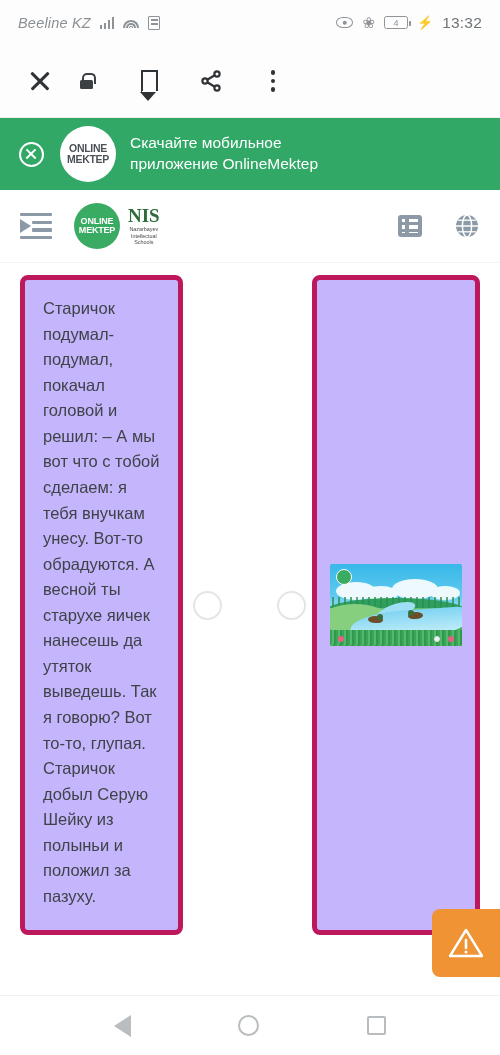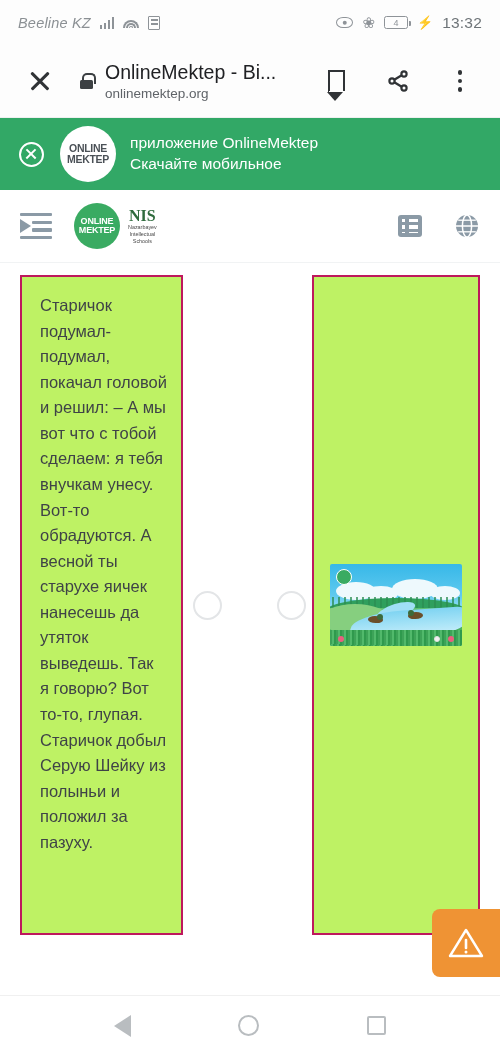--- a/index.html
+++ b/index.html
@@ -239,21 +239,21 @@
     width: 46px; height: 46px; border-radius: 50%;
     background: #3aab62;
     display: flex; flex-direction: column;
     align-items: center; justify-content: center; line-height: 1.05;
   }
   .om-circle span { font-size: 9px; font-weight: bold; color: #ffffff; letter-spacing: -.2px; }
   .nis {
     display: flex; flex-direction: column; align-items: center;
     color: #3d7e4b; line-height: 1.05; margin-left: 2px;
   }
-  .nis .nis-main { font-family: "Liberation Serif", serif; font-size: 16px; font-weight: bold; color: #2f6b3d; }
+  .nis .nis-main { font-family: "Liberation Serif", serif; font-size: 19px; font-weight: bold; color: #2f6b3d; }
   .nis .nis-sub { font-size: 5.4px; color: #4a4a4a; text-align: center; margin-top: 1px; }
   .appbar-right { margin-left: auto; display: flex; align-items: center; gap: 32px; }
   .list-icon {
     width: 24px; height: 22px; border-radius: 3px; background: #8b9aa6;
     position: relative;
   }
   .list-icon::before {
     content: ""; position: absolute; left: 4px; top: 4px; bottom: 4px;
     width: 3.4px;
     background:
@@ -276,23 +276,23 @@
     flex: 1 1 auto; position: relative;
     background: #ffffff;
     padding: 12px 0 0 0;
     overflow: hidden;
   }
   .task-row {
     display: flex; align-items: flex-start;
     padding: 0 20px;
   }
   .card {
-    border: 2px solid #be185d;
-    border-radius: 0;
-    background: #bef264;
+    border: 5px solid #be185d;
+    border-radius: 8px;
+    background: #c4b5fd;
   }
   .text-card {
     width: 163px; flex: 0 0 163px;
     padding: 16px 14px 16px 18px;
     font-size: 16.5px; line-height: 1.55;
     color: #3f4347;
     min-height: 660px;
   }
   .connectors {
     flex: 1 1 auto;
@@ -457,24 +457,20 @@
       <span class="clock">13:32</span>
     </div>
   </div>
 
   <div class="toolbar">
     <div class="tb-icon">
       <span class="x-icon"></span>
     </div>
     <div class="lock-wrap">
       <span class="lock"></span>
-    </div>
-    <div class="tb-text">
-      <div class="tb-title">OnlineMektep - Bi...</div>
-      <div class="tb-url">onlinemektep.org</div>
     </div>
     <div class="tb-gap"></div>
     <div class="tb-icon">
       <span class="bookmark"></span>
     </div>
     <div class="tb-gap"></div>
     <div class="tb-icon">
       <svg width="24" height="24" viewBox="0 0 24 24">
         <circle cx="18" cy="5" r="2.6" fill="none" stroke="#303336" stroke-width="2.2"></circle>
         <circle cx="18" cy="19" r="2.6" fill="none" stroke="#303336" stroke-width="2.2"></circle>
@@ -495,22 +491,22 @@
 
   <div class="banner">
     <div class="banner-close">
       <span class="circle-x"></span>
     </div>
     <div class="om-badge">
       <span>ONLINE</span>
       <span>MEKTEP</span>
     </div>
     <div class="banner-text">
+      <div>Скачайте мобильное</div>
       <div>приложение OnlineMektep</div>
-      <div>Скачайте мобильное</div>
     </div>
   </div>
 
   <div class="appbar">
     <div class="indent-icon">
       <i></i>
         <i></i>
         <i></i>
         <i></i>
         <span class="arrow"></span>

